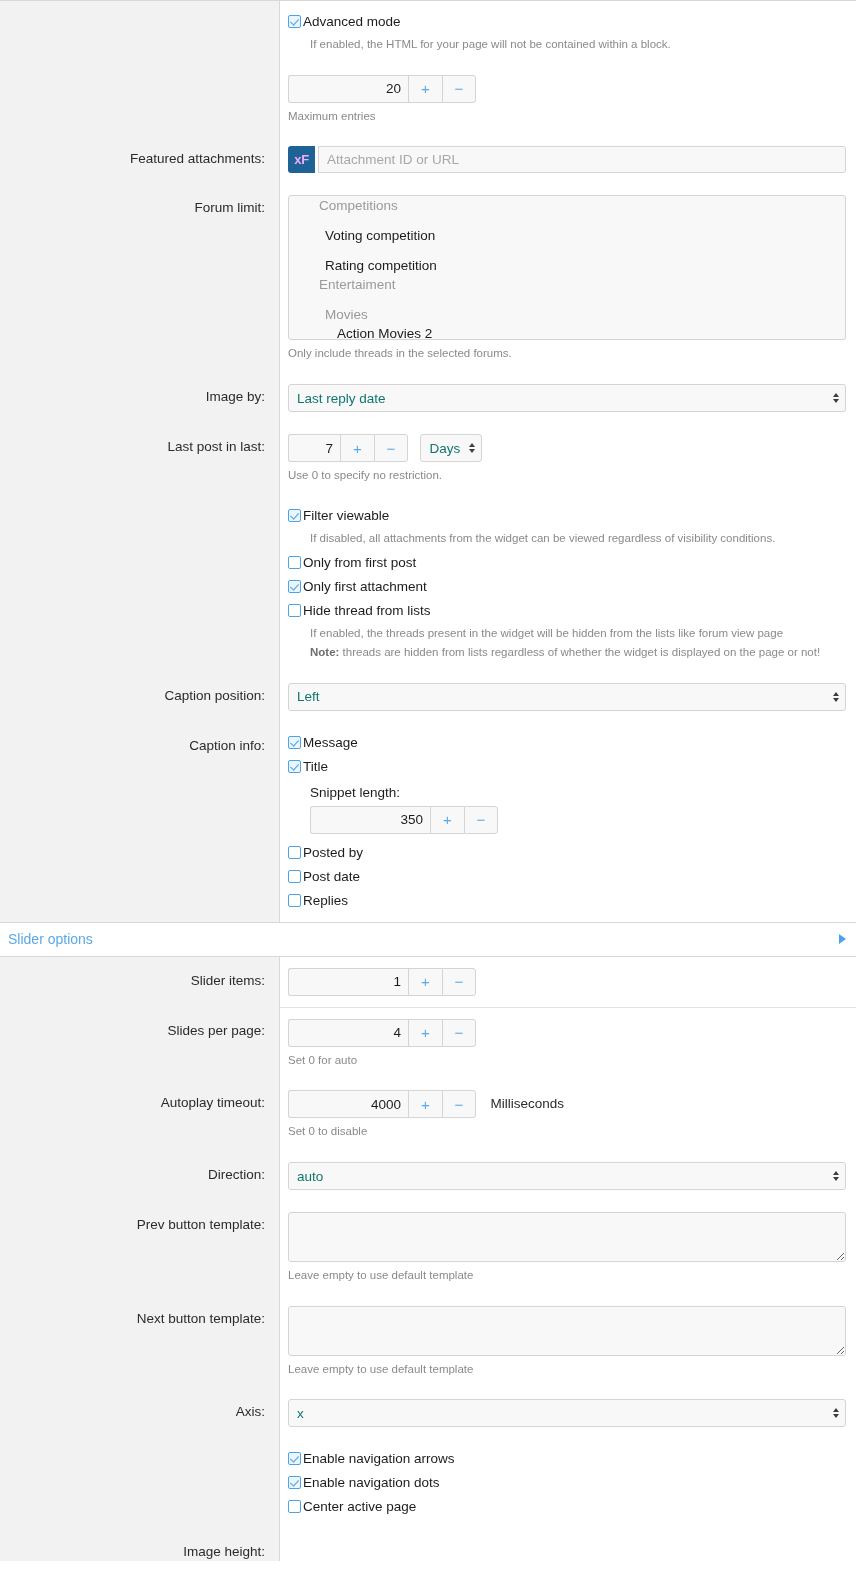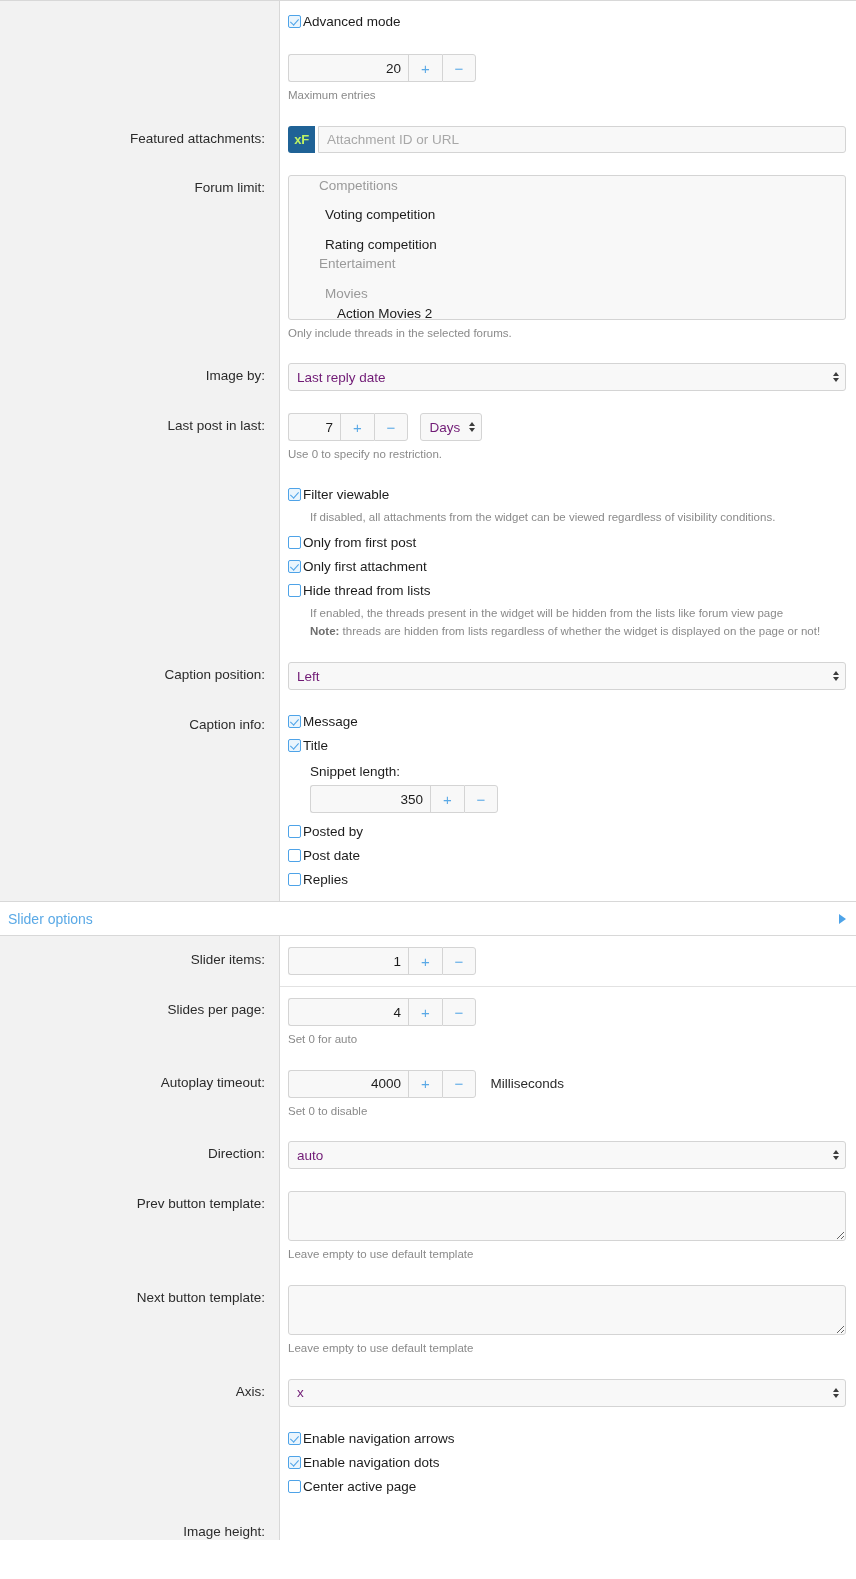--- a/index.html
+++ b/index.html
@@ -69,21 +69,21 @@
   }
   .textin::placeholder { color: #a8a8a8; }
 
   
   .attach-wrap { display: flex; align-items: stretch; gap: 0; }
   .xf-logo {
     width: 27px; height: 27px;
     flex: 0 0 27px;
     background: #1f6296;
     border-radius: 3px 0 0 3px;
-    color: #bef264;
+    color: #f0abfc;
     font-size: 13px;
     font-weight: bold;
     display: flex; align-items: center; justify-content: center;
     letter-spacing: -0.3px;
   }
   .attach-wrap .textin { border-radius: 0 3px 3px 0; margin-left: 3px; }
 
   
   .listbox {
     border: 1px solid #d4d4d4;
@@ -112,21 +112,21 @@
   
   .selwrap { position: relative; display: block; }
   .sel {
     width: 100%;
     height: 28px;
     border: 1px solid #d4d4d4;
     border-radius: 3px;
     background: #f8f8f8;
     font-family: "Liberation Sans", sans-serif;
     font-size: 13.5px;
-    color: #701a75;
+    color: #0f766e;
     padding: 0 24px 0 8px;
     -webkit-appearance: none;
     appearance: none;
     outline: none;
   }
   .sel.narrow { width: 62px; padding-right: 18px; }
   .selwrap .arrows {
     position: absolute;
     right: 7px; top: 50%;
     transform: translateY(-50%);
@@ -263,20 +263,21 @@
 
   <div class="top-rule"></div>
 
   <div class="row">
     <div class="lab blank">&nbsp;</div>
     <div class="ctl">
       <div class="cbrow">
         <span class="cbox on"></span>
         <span class="cblabel">Advanced mode</span>
       </div>
+      <div class="hint indent">If enabled, the HTML for your page will not be contained within a block.</div>
     </div>
   </div>
 
   <div class="row">
     <div class="lab blank">&nbsp;</div>
     <div class="ctl">
       <span class="stepper">
         <input class="num" type="text" value="20" style="">
         <span class="btn">+</span>
         <span class="btn last">−</span>

